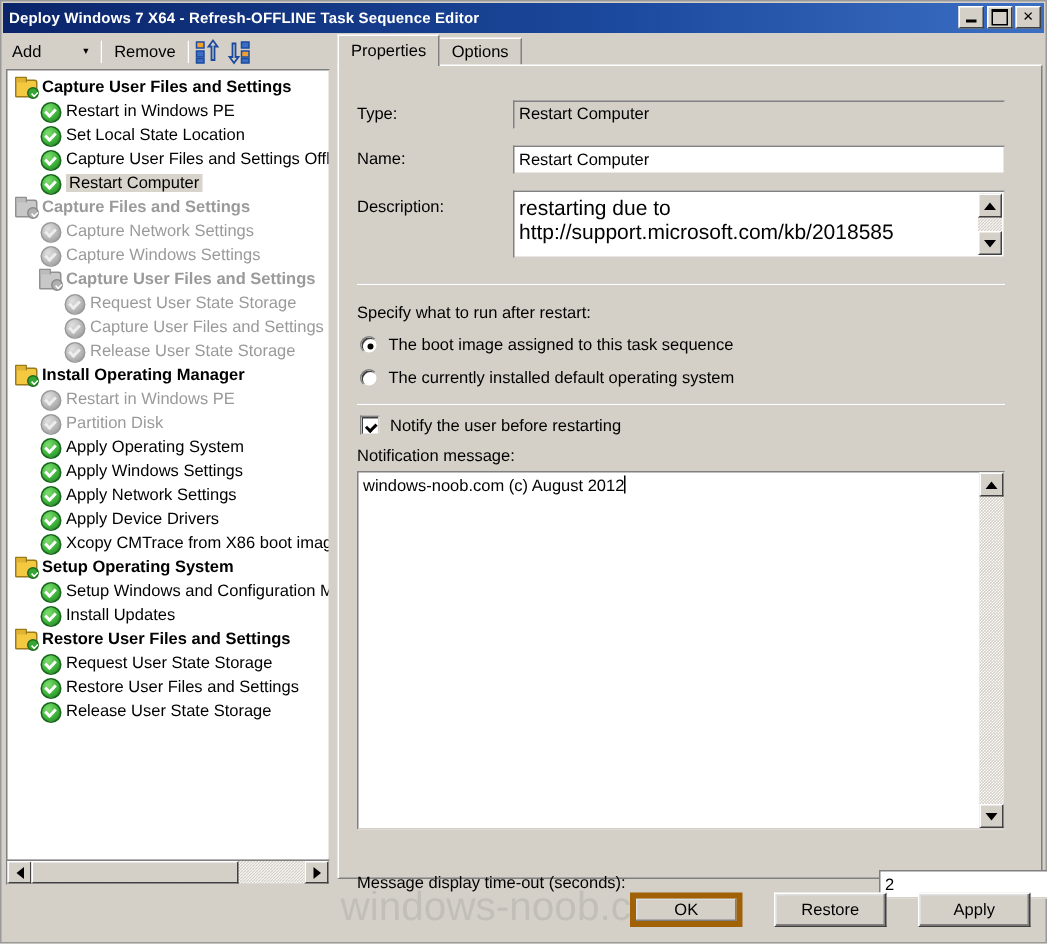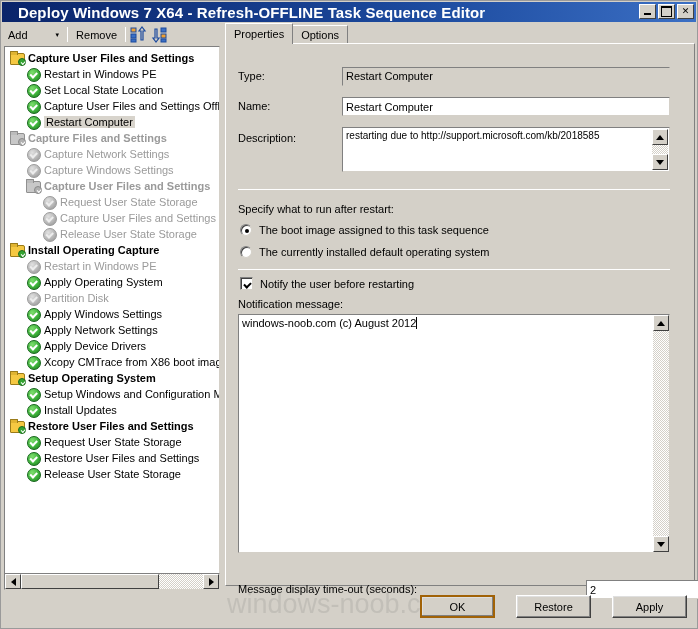--- a/index.html
+++ b/index.html
@@ -21,22 +21,22 @@
   
   #titlebar {
     position: absolute; left: 1px; top: 1px;
     width: 694px; height: 20px;
     background: linear-gradient(to right, #0a246a 0%, #1c4a9e 60%, #3b6fc4 100%);
     display: flex; align-items: center;
   }
   #title-text {
     color: #ffffff;
     font-weight: bold;
-    font-size: 15px;
-    margin-left: 16px;
+    font-size: 10px;
+    margin-left: 4px;
     white-space: nowrap;
     letter-spacing: 0.1px;
   }
   #win-btns {
     position: absolute; right: 2px; top: 2px;
     display: flex; gap: 2px;
   }
   .win-btn {
     width: 17px; height: 15px;
     background: #d4d0c8;
@@ -340,21 +340,21 @@
     height: 23px; width: 75px;
     background: #d4d0c8;
     border: 1px solid #ffffff;
     border-right-color: #404040; border-bottom-color: #404040;
     box-shadow: inset -1px -1px 0 #808080, inset 1px 1px 0 #dfdfdf;
     font-family: "Liberation Sans", sans-serif;
     font-size: 11px; color: #000;
     display: flex; align-items: center; justify-content: center;
     cursor: default;
   }
-  .dlg-btn.default { border: 2px solid #a16207; }
+  .dlg-btn.default { border: 4px solid #a16207; }
 
   
   #watermark {
     position: absolute; left: 226px; top: 588px;
     font-size: 27px; color: #c2bfb8;
     font-family: "Liberation Sans", sans-serif;
     letter-spacing: 0px;
     pointer-events: none;
     white-space: nowrap;
     z-index: 1;
@@ -462,33 +462,33 @@
           <span class="lbl">Capture User Files and Settings</span>
         </div>
         <div class="node indent-2 dis">
           <span class="ico ico-check gray"></span>
           <span class="lbl">Release User State Storage</span>
         </div>
         <div class="node indent-0 grp">
           <span class="ico ico-folder">
             <span class="badge"></span>
           </span>
-          <span class="lbl">Install Operating Capture</span>
+          <span class="lbl">Install Operating Manager</span>
         </div>
         <div class="node indent-1 dis">
           <span class="ico ico-check gray"></span>
           <span class="lbl">Restart in Windows PE</span>
         </div>
-        <div class="node indent-1">
-          <span class="ico ico-check"></span>
-          <span class="lbl">Apply Operating System</span>
-        </div>
         <div class="node indent-1 dis">
           <span class="ico ico-check gray"></span>
           <span class="lbl">Partition Disk</span>
+        </div>
+        <div class="node indent-1">
+          <span class="ico ico-check"></span>
+          <span class="lbl">Apply Operating System</span>
         </div>
         <div class="node indent-1">
           <span class="ico ico-check"></span>
           <span class="lbl">Apply Windows Settings</span>
         </div>
         <div class="node indent-1">
           <span class="ico ico-check"></span>
           <span class="lbl">Apply Network Settings</span>
         </div>
         <div class="node indent-1">
@@ -567,21 +567,21 @@
       <div class="form-row" style="left:12px; top:56px;">
         <span class="flabel" style="width:104px">Name:</span>
       </div>
       <input class="tbox" style="position: absolute; left: 116px; top: 53px; width: 328px; height: 19px;" value="Restart Computer">
 
       <div class="form-row" style="left:12px; top:88px;">
         <span class="flabel" style="width:104px">Description:</span>
       </div>
       <div style="position:absolute; left:116px; top:83px; width:328px; height:45px; background:#fff;
                   border:1px solid #808080; border-right-color:#d4d0c8; border-bottom-color:#d4d0c8;">
-        <div style="position:absolute; left:3px; top:2px; right:20px; font-size:10px; color:#000;">restarting due to http://support.microsoft.com/kb/2018585</div>
+        <div style="position:absolute; left:3px; top:2px; right:20px; font-size:14px; color:#000;">restarting due to http://support.microsoft.com/kb/2018585</div>
         <div id="desc-vscroll">
           <div class="sb-arrow-v">
               <span class="tri tri-u"></span>
             </div>
           <div class="sb-arrow-v">
               <span class="tri tri-d"></span>
             </div>
         </div>
       </div>
 

